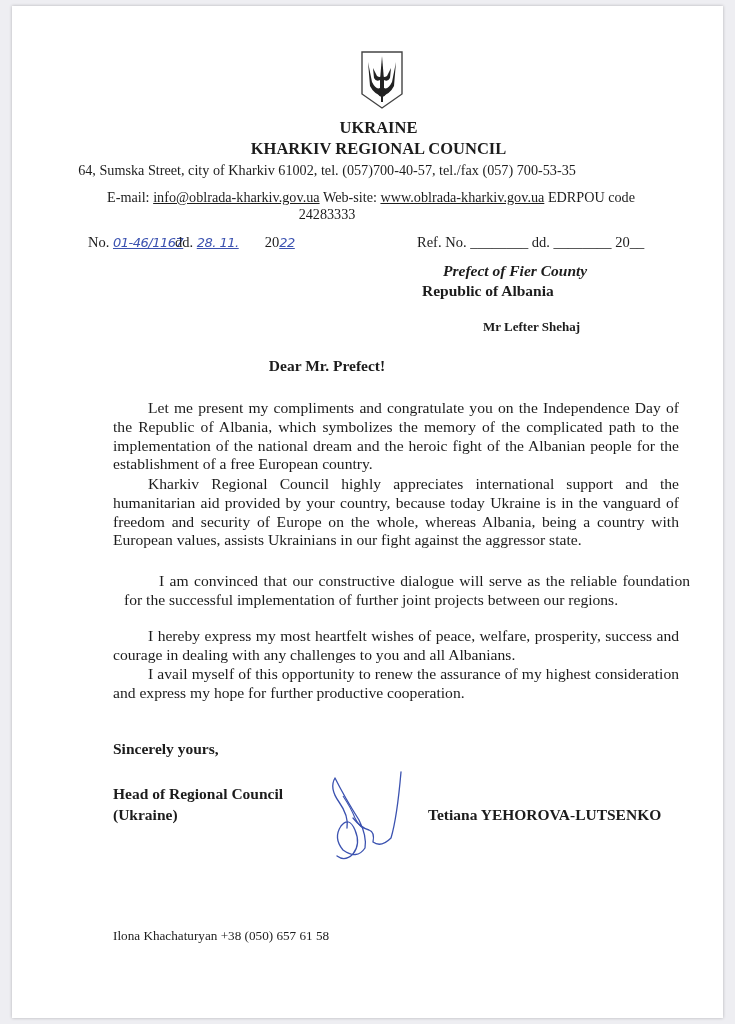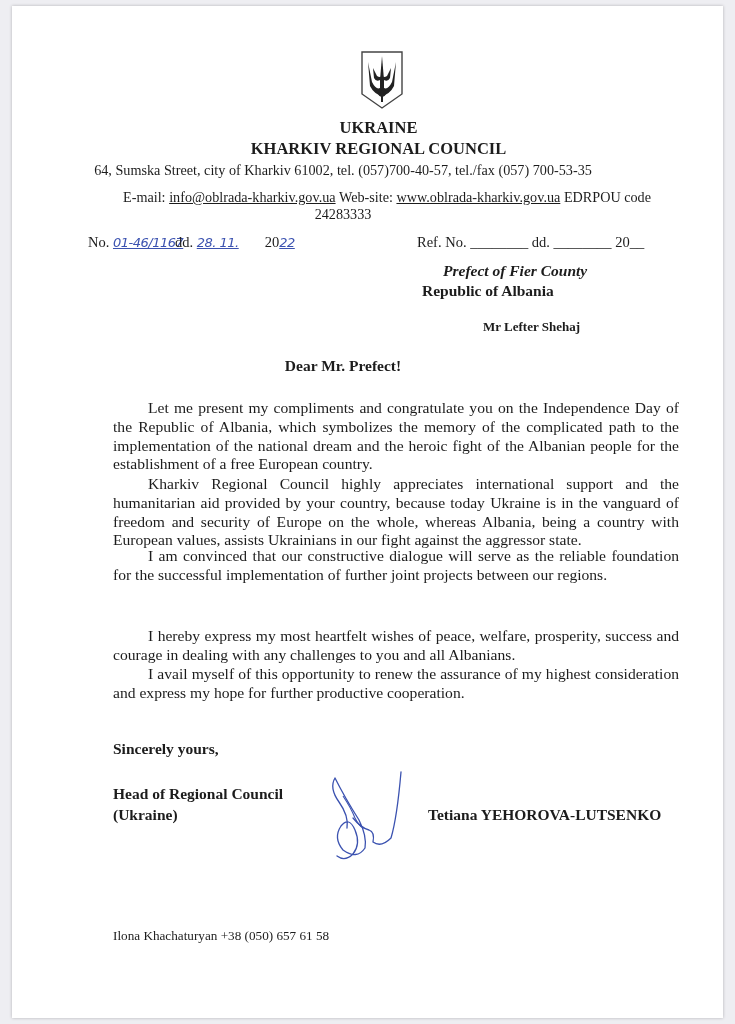--- a/index.html
+++ b/index.html
@@ -5,21 +5,21 @@
     * { margin: 0; padding: 0; box-sizing: border-box; }
     html, body { width: 735px; height: 1024px; background: #eeeef2; overflow: hidden; }
     body { position: relative; font-family: "Liberation Serif", serif; color: #1c1c1c; }
     .sheet {
       position: absolute; left: 12px; top: 6px; width: 711px; height: 1012px;
       background: #ffffff; box-shadow: 0 0 3px rgba(0,0,0,0.25);
     }
     .emblem { position: absolute; left: 360px; top: 50px; width: 44px; height: 60px; }
     .hdr1 { position: absolute; left: 11px; width: 735px; text-align: center; font-weight: bold; font-size: 16.5px; }
     .line { position: absolute; white-space: nowrap; font-size: 14.2px; }
-    .center { left: 16px; width: 654px; text-align: center; }
+    .center { left: 0; width: 654px; text-align: center; }
     a.u { color: #1c1c1c; text-decoration: underline; }
     .hand { font-family: "DejaVu Sans", sans-serif; font-style: italic; color: #3b52b0; font-size: 13px; letter-spacing: -0.5px; }
     .ul { text-decoration: underline; }
     .bold { font-weight: bold; }
     .para {
       position: absolute; left: 113px; width: 566px; font-size: 15.6px; line-height: 18.8px;
       text-align: justify; text-indent: 35px;
     }
     .sig { position: absolute; left: 325px; top: 768px; width: 90px; height: 100px; }
   </style>
@@ -64,21 +64,21 @@
 </div>
 
 <div class="line bold" style="left:443px; top:262px; font-size:15.5px;font-style:italic;">Prefect of Fier County</div>
 <div class="line bold" style="left:422px; top:282px; font-size:15.5px;">Republic of Albania</div>
 <div class="line bold" style="left:443px; top:319px; font-size:13px;margin-left:40px;">Mr Lefter Shehaj</div>
 
 <div class="line bold center" style="top:357px; font-size:15.5px;">Dear Mr. Prefect!</div>
 
 <div class="para" style="top:399px;">Let me present my compliments and congratulate you on the Independence Day of the Republic of Albania, which symbolizes the memory of the complicated path to the implementation of the national dream and the heroic fight of the Albanian people for the establishment of a free European country.</div>
 <div class="para" style="top:475px;">Kharkiv Regional Council highly appreciates international support and the humanitarian aid provided by your country, because today Ukraine is in the vanguard of freedom and security of Europe on the whole, whereas Albania, being a country with European values, assists Ukrainians in our fight against the aggressor state.</div>
-<div class="para" style="top:547px;">I am convinced that our constructive dialogue will serve as the reliable foundation for the successful implementation of further joint projects between our regions.</div>
+<div class="para" style="top:572px;margin-left:11px;">I am convinced that our constructive dialogue will serve as the reliable foundation for the successful implementation of further joint projects between our regions.</div>
 <div class="para" style="top:627px;">I hereby express my most heartfelt wishes of peace, welfare, prosperity, success and courage in dealing with any challenges to you and all Albanians.</div>
 <div class="para" style="top:665px;">I avail myself of this opportunity to renew the assurance of my highest consideration and express my hope for further productive cooperation.</div>
 
 <div class="line bold" style="left:113px; top:740px; font-size:15.5px;">Sincerely yours,</div>
 <div class="line bold" style="left:113px; top:785px; font-size:15.5px;">Head of Regional Council</div>
 <div class="line bold" style="left:113px; top:806px; font-size:15.5px;">(Ukraine)</div>
 
 <svg class="sig" viewBox="0 0 90 100">
   <path d="M10 10 Q20 30 34 52 Q42 68 40 80 Q32 92 18 82 Q8 70 16 58 Q24 48 30 62 Q36 76 28 86 Q20 94 12 88 M10 10 Q4 20 14 34 Q24 48 22 60 M28 50 Q36 60 44 62 Q50 64 48 74 Q56 80 66 70 Q72 50 76 4" fill="none" stroke="#3b52b0" stroke-width="1.3" stroke-linecap="round"></path>
   <path d="M18 28 Q26 40 30 50 Q34 58 38 60" fill="none" stroke="#3b52b0" stroke-width="1.1"></path>

